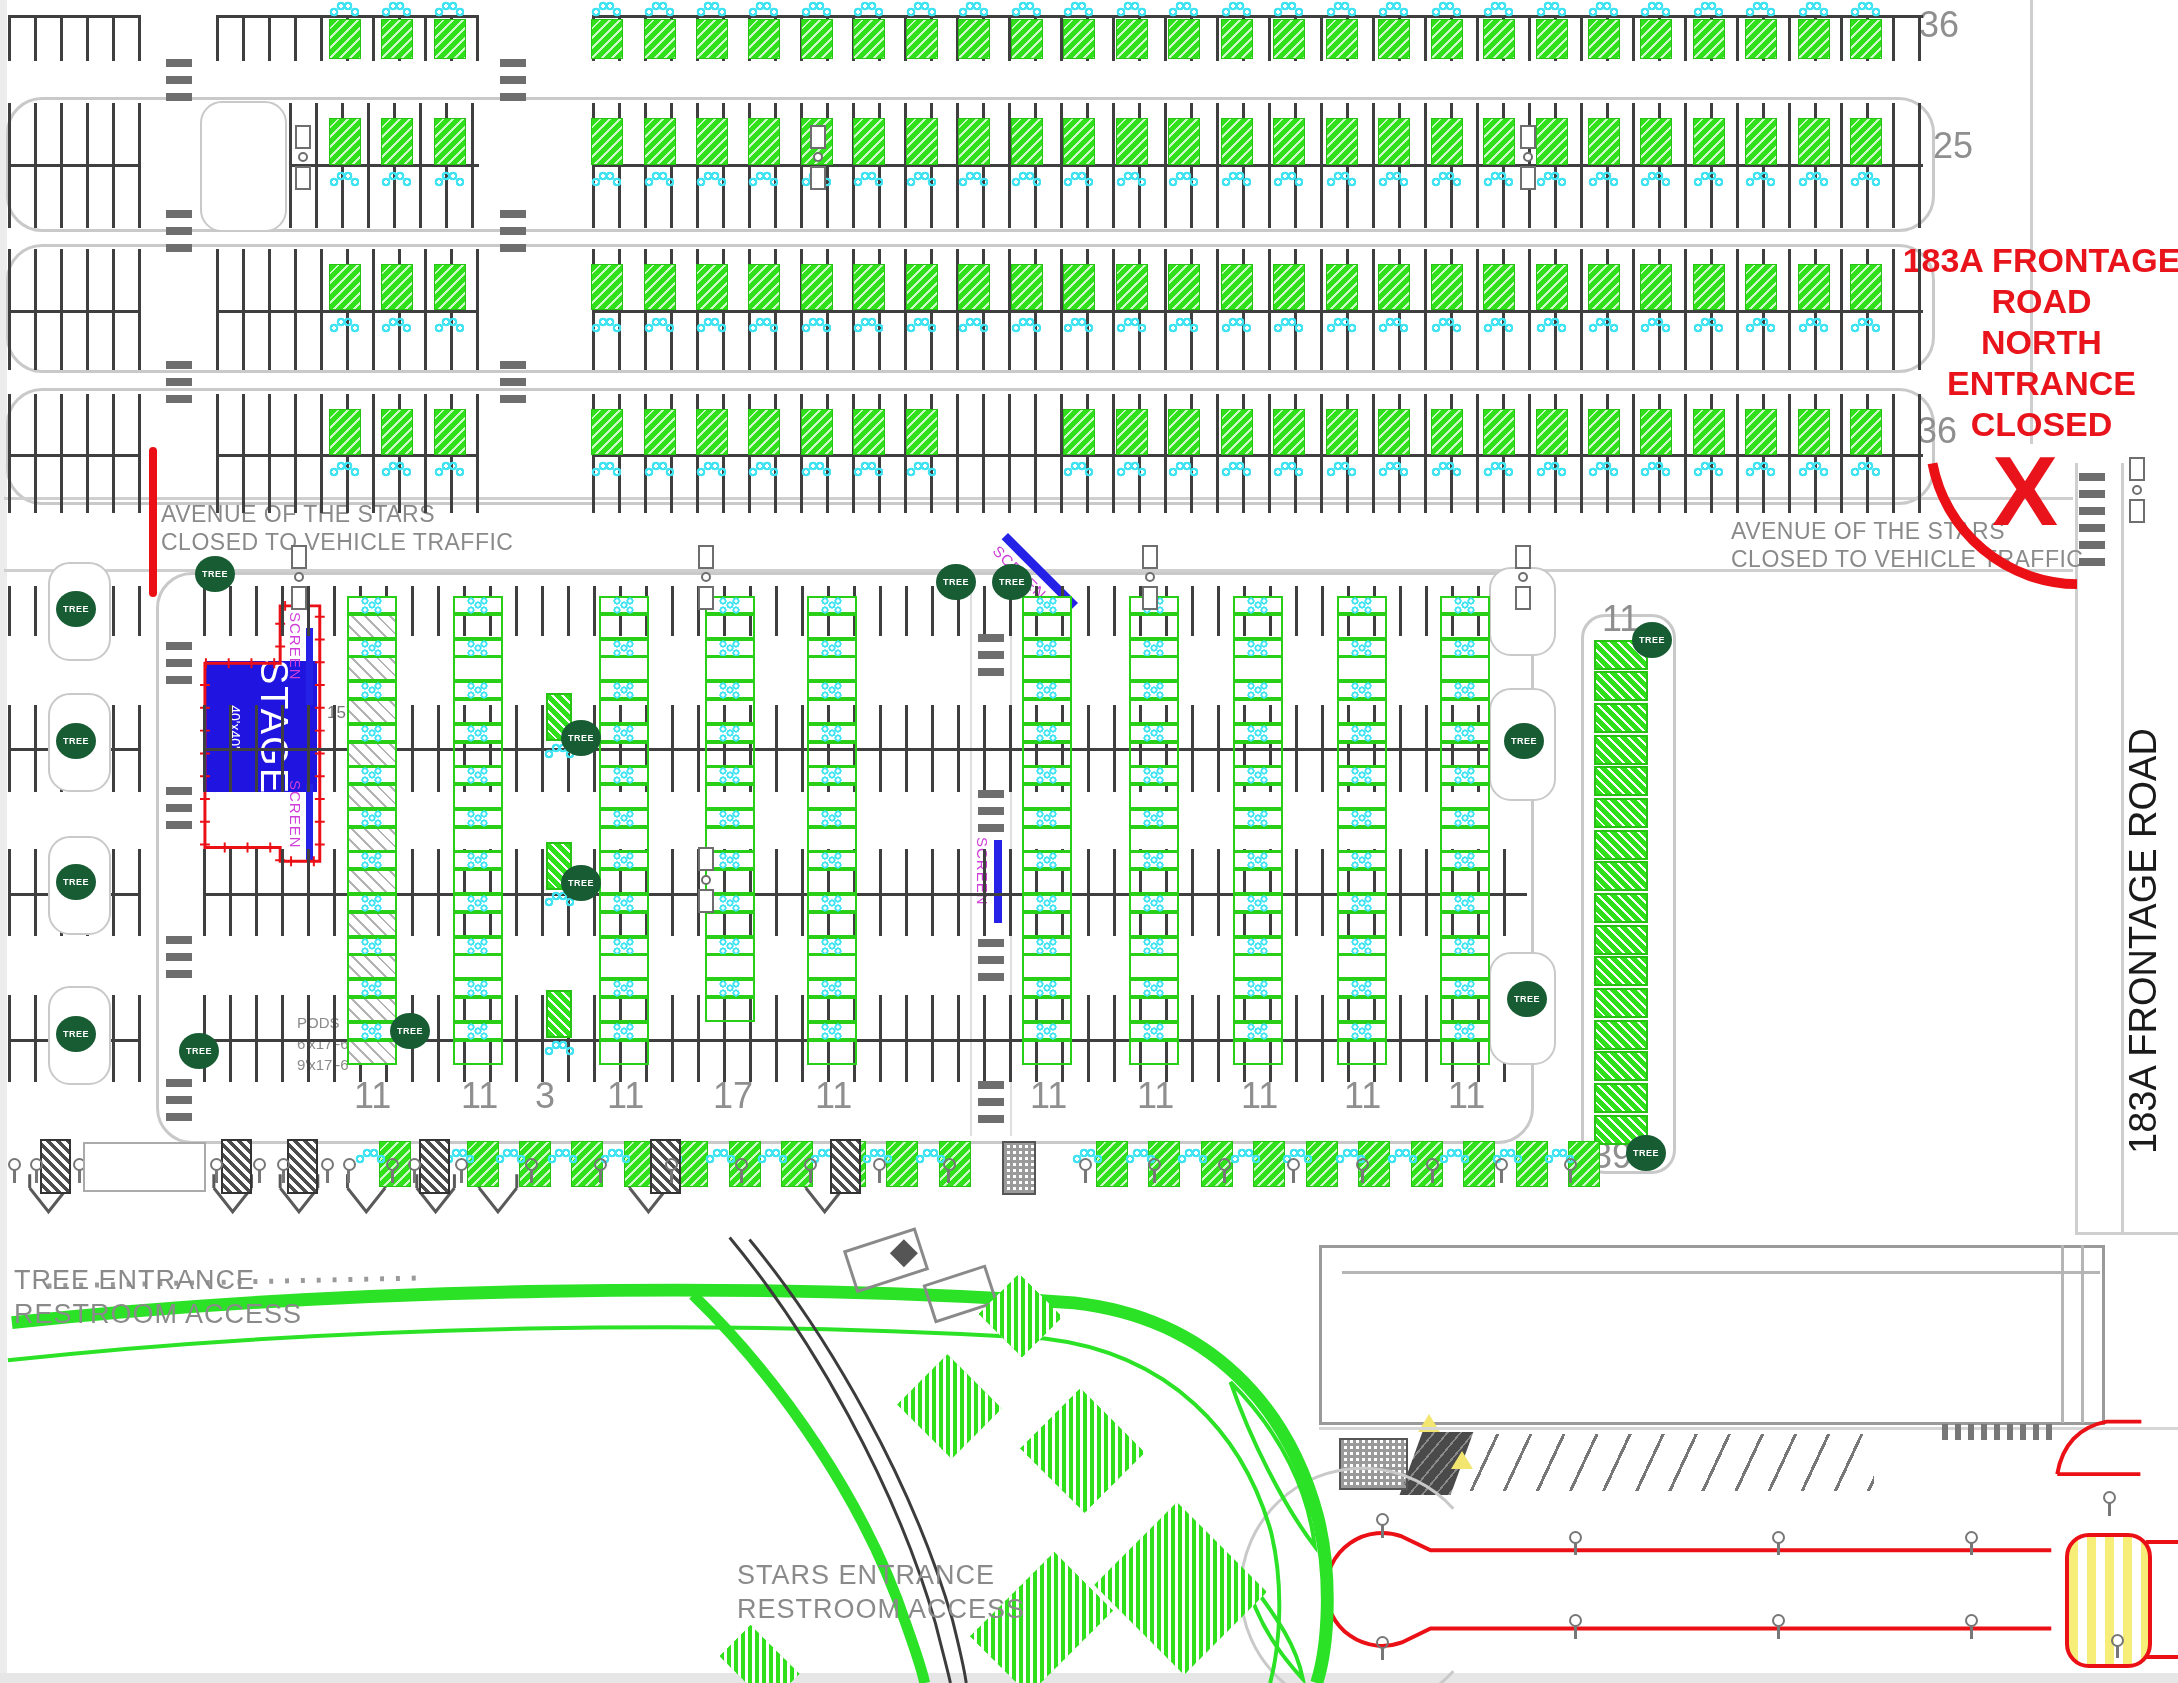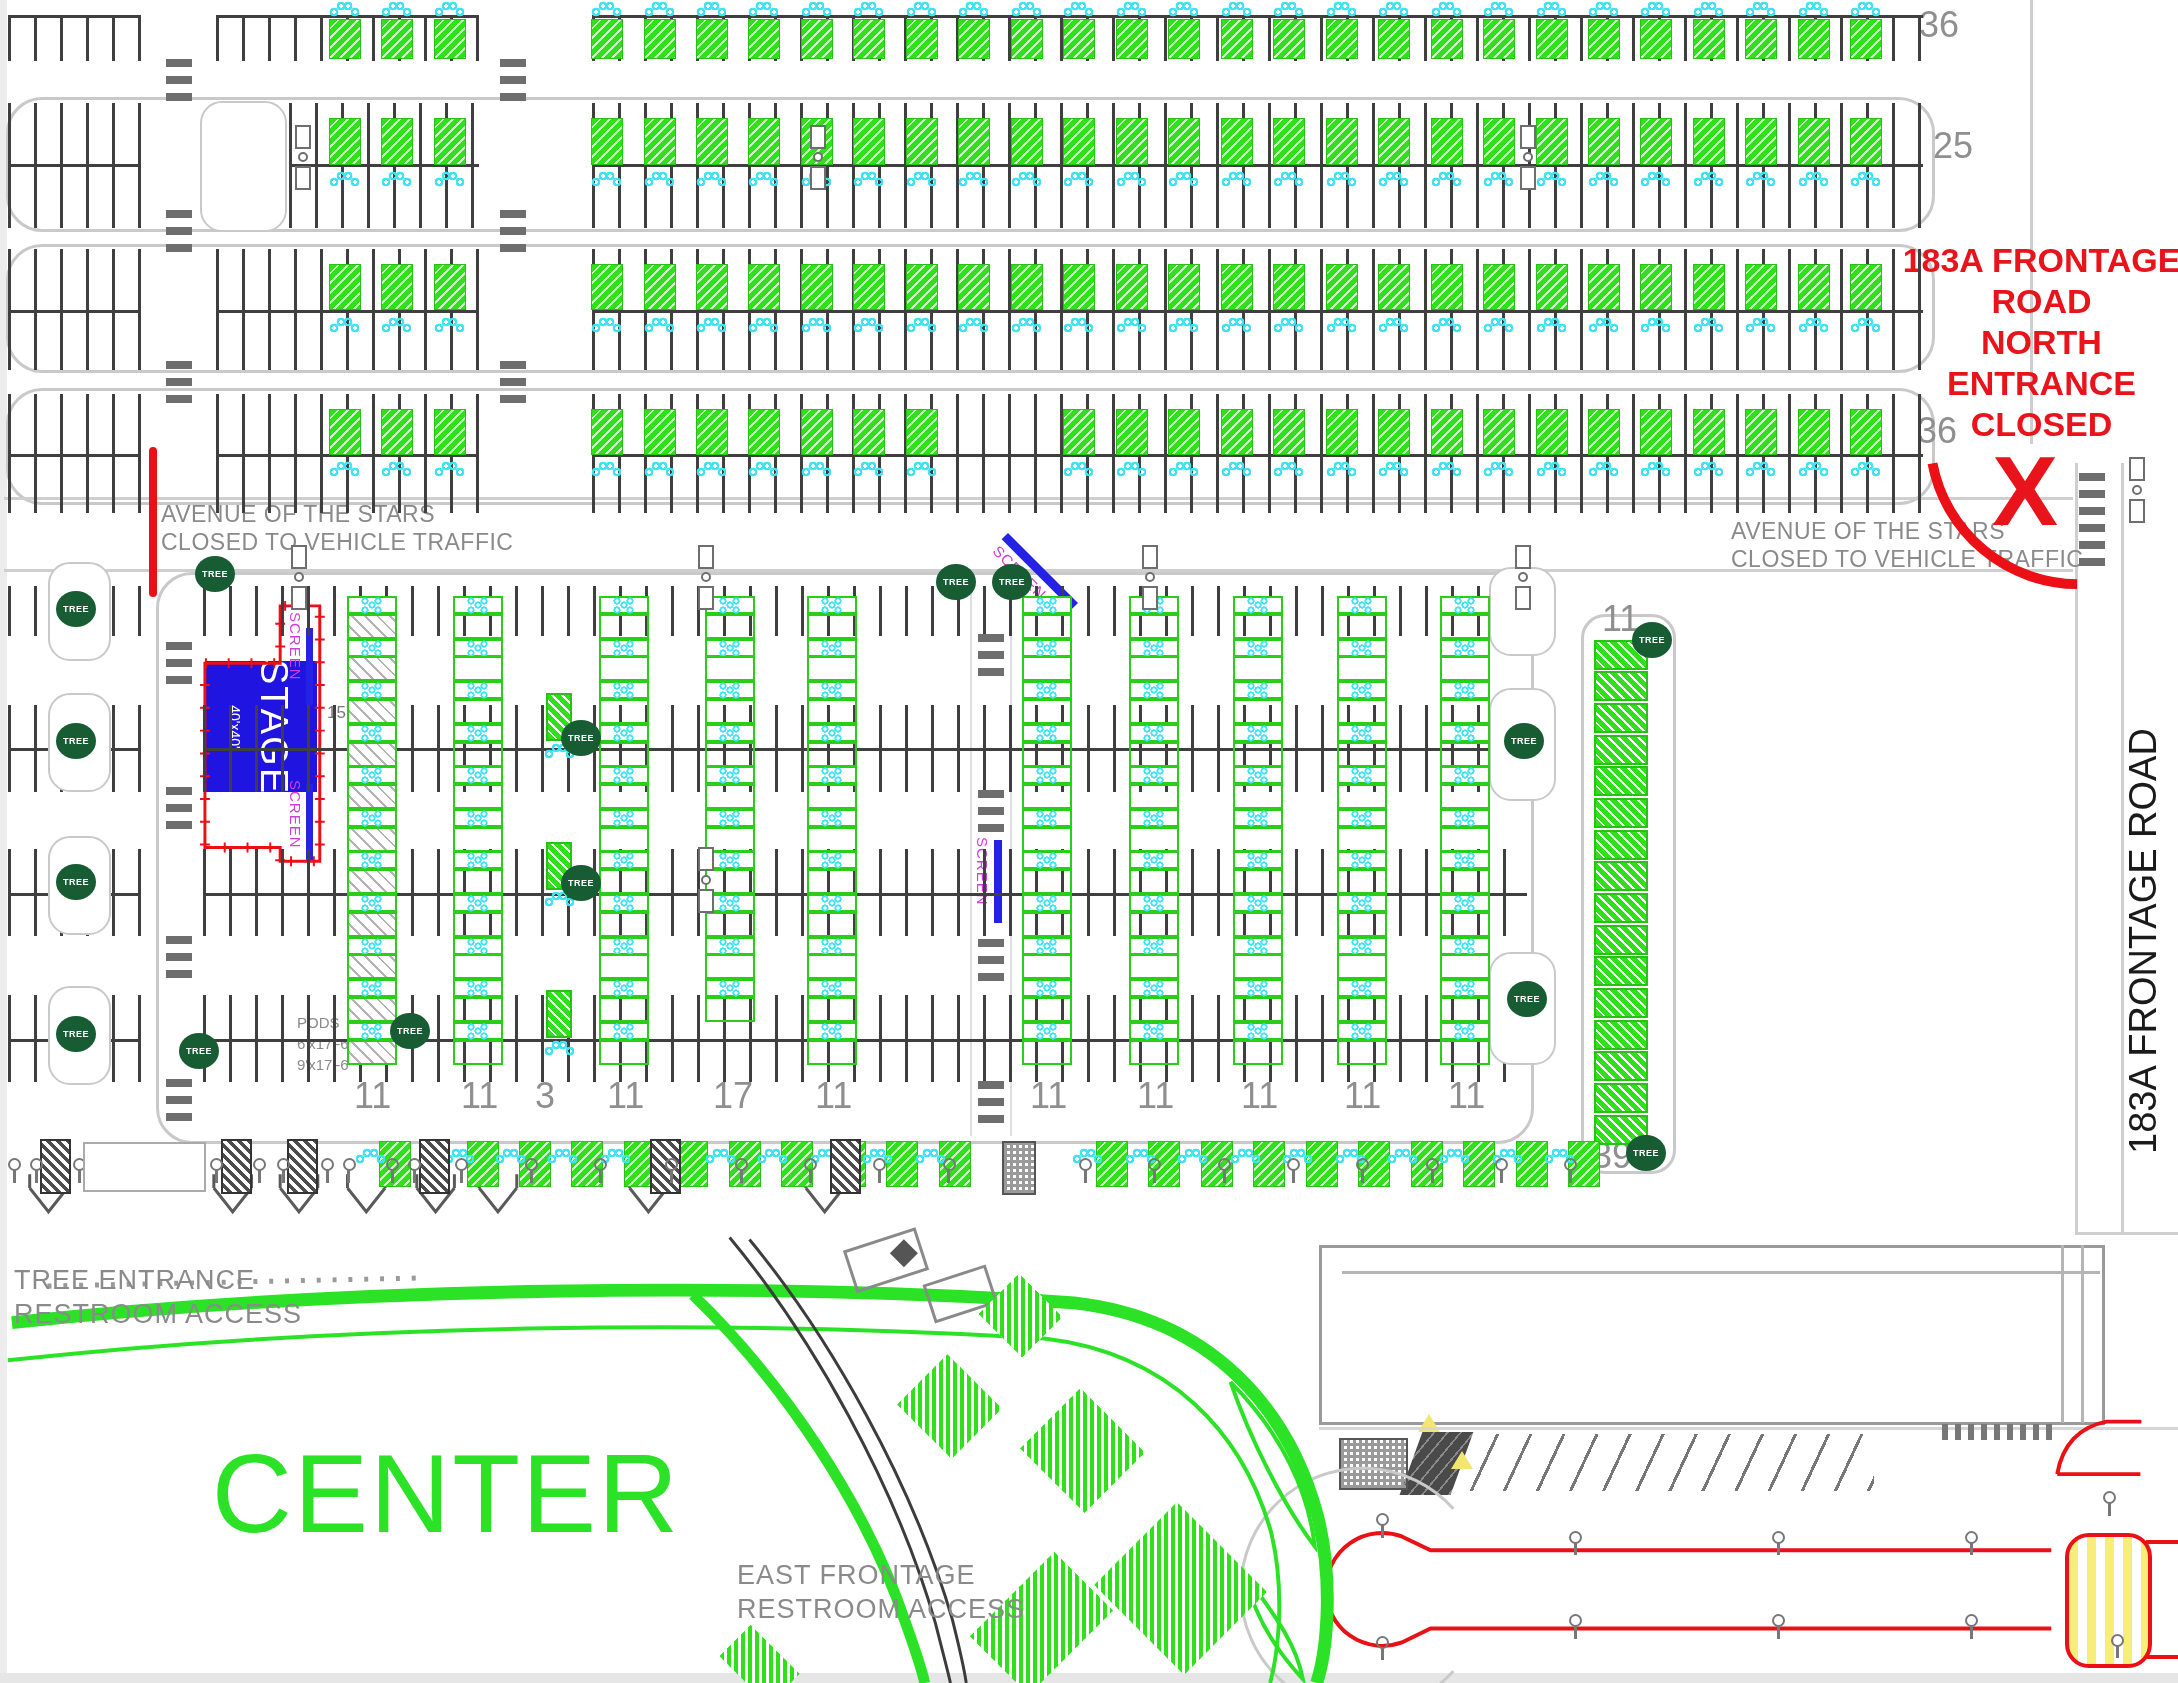--- a/index.html
+++ b/index.html
@@ -114,24 +114,23 @@
     <div>PODS</div>
     <div>6'x17'-6"</div>
     <div>9'x17'-6"</div>
   </div>
 
   <div class="abs gtext" style="left:14px;top:1263px;font-size:27px;line-height:34px;letter-spacing:1px;z-index:5;">
     <div>TREE ENTRANCE</div>
     <div>RESTROOM ACCESS</div>
   </div>
   <div class="abs gtext" style="left:737px;top:1558px;font-size:27px;line-height:34px;letter-spacing:1px;z-index:5;">
-    <div>EAST FRONTAGE</div>
+    <div>STARS ENTRANCE</div>
     <div>RESTROOM ACCESS</div>
   </div>
-  <div class="abs" style="left:149px;top:1430px;width:594px;text-align:center;font-size:111px;color:#2be226;letter-spacing:2px;z-index:5;">CENTER</div>
 
   <div class="abs" style="left:1319px;top:1245px;width:780px;height:174px;border:3px solid #9a9a9a;"></div>
   <div class="abs" style="left:1342px;top:1271px;width:758px;height:3px;background:#b5b5b5;"></div>
   <div class="abs" style="left:1463px;top:1434px;width:411px;height:57px;background:repeating-linear-gradient(115deg,#777 0 3px,transparent 3px 30px);"></div>
   <div class="abs" style="left:1411px;top:1432px;width:51px;height:63px;background:repeating-linear-gradient(115deg,#4a4a4a 0 10px,#8a8a8a 10px 12px);transform:skewX(-20deg);"></div>
   <div class="abs checker" style="left:1339px;top:1438px;width:65px;height:48px;"></div>
   <div class="abs ytri" style="left:1418px;top:1414px;"></div>
   <div class="abs ytri" style="left:1451px;top:1451px;"></div>
   <div class="abs" style="left:1319px;top:1427px;width:859px;height:3px;background:#d6d6d6;"></div>
   <div class="abs" style="left:1942px;top:1424px;width:111px;height:16px;background:repeating-linear-gradient(90deg,#777 0 6px,transparent 6px 13px);"></div>

